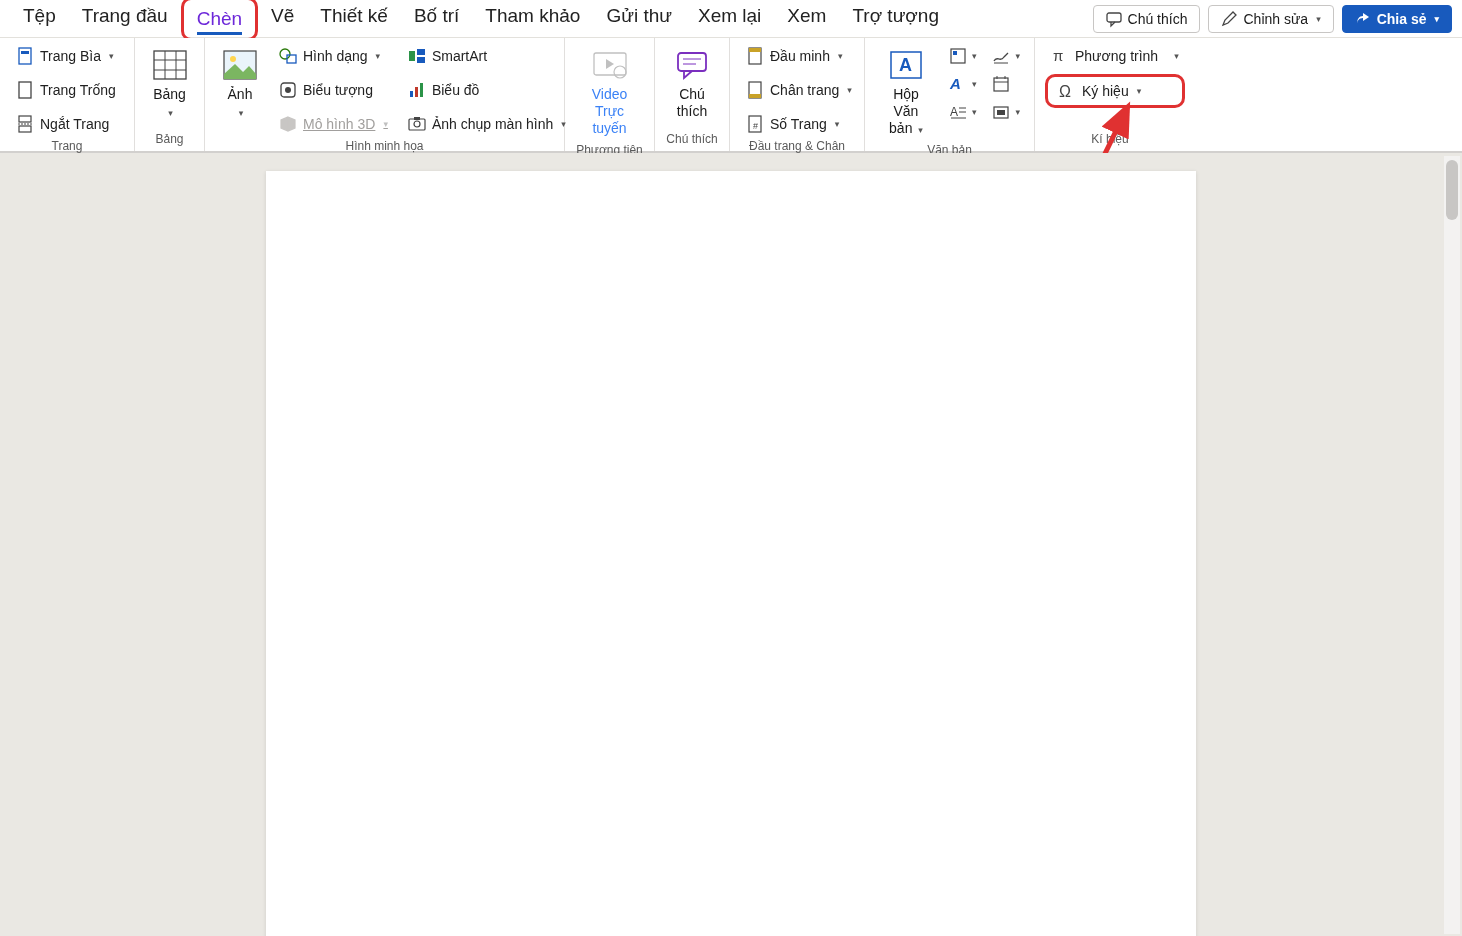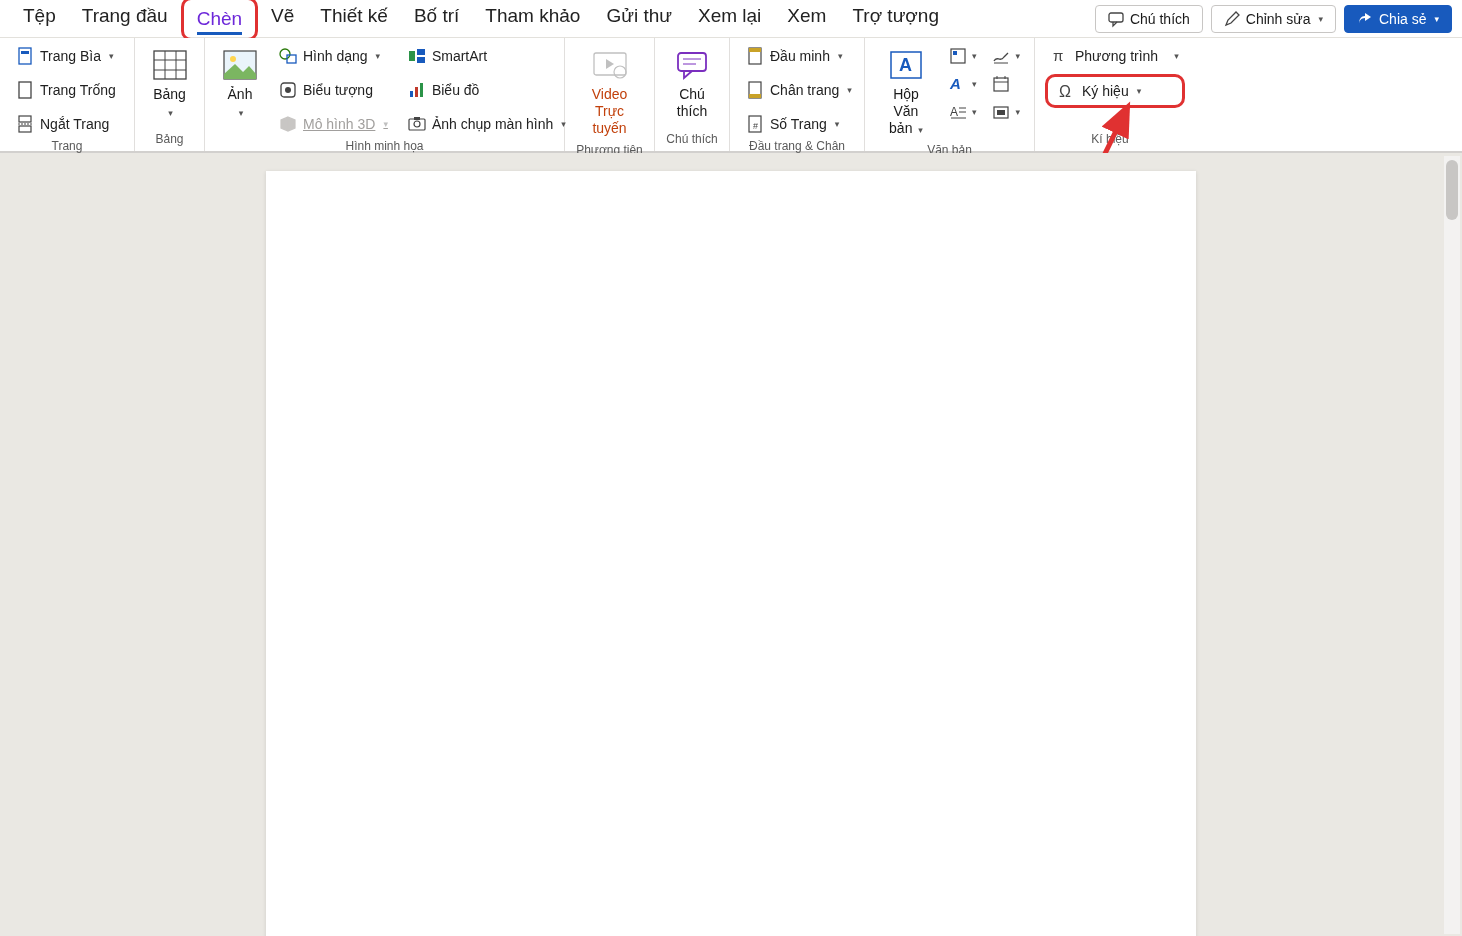--- a/index.html
+++ b/index.html
@@ -6,21 +6,21 @@
 body { font-family: "Segoe UI", Arial, sans-serif; font-size: 13px; background: #eae8e3; width: 1462px; height: 936px; overflow: hidden; color: #1a1a1a; }
 
 
 .topbar { display: flex; align-items: center; background: #fff; height: 38px; padding: 0 10px; border-bottom: 1px solid #e3e1dc; }
 .tabs { display: flex; }
 .tab { padding: 8px 13px; cursor: pointer; font-size: 19px; color: #222; }
 .tab.active { color: #6d28d9; }
 .tab.active span { border-bottom: 3px solid #185abd; padding-bottom: 3px; }
 .top-right { margin-left: auto; display: flex; gap: 8px; align-items: center; }
 .pill { display: flex; align-items: center; gap: 6px; border: 1px solid #c8c6c4; border-radius: 4px; padding: 5px 12px; font-size: 14px; cursor: pointer; background: #fff; }
-.pill.share { background: #185abd; color: #fff; border-color: #185abd; }
+.pill.share { background: #185abd; color: #fff; border-color: #185abd; font-weight: bold; }
 
 
 .ribbon { background: #fff; height: 115px; display: flex; border-bottom: 2px solid #d2d0ce; position: relative; }
 .group { border-right: 1px solid #e1dfdd; display: flex; flex-direction: column; justify-content: space-between; padding: 6px 10px 0 10px; height: 100%; }
 .group-body { flex: 1; display: flex; align-items: flex-start; gap: 8px; }
 .group-label { text-align: center; font-size: 12px; color: #5a5a5a; padding: 3px 0 5px 0; }
 .col { display: flex; flex-direction: column; gap: 10px; }
 .btn { display: flex; align-items: center; gap: 6px; padding: 3px 6px; cursor: pointer; font-size: 14px; color: #222; white-space: nowrap; border-radius: 3px; }
 .btn.disabled { color: #a19f9d; cursor: default; text-decoration: underline; }
 .btn.disabled svg path, .btn.disabled svg rect, .btn.disabled svg circle { stroke: #c8c6c4; fill: #c8c6c4; }
@@ -210,21 +210,21 @@
   <div class="group" style="width:90px">
     <div class="group-body" style="justify-content:center">
       <div class="big-btn disabled">
         <div class="icon-box">
             <svg width="36" height="30">
               <rect x="2" y="3" width="32" height="22" rx="2" fill="none" stroke="#c0c0c0" stroke-width="1.3"></rect>
               <path d="M14 9 L22 14 L14 19 Z" fill="#c0c0c0"></path>
               <circle cx="28" cy="22" r="6" fill="none" stroke="#c0c0c0" stroke-width="1.2"></circle>
             </svg>
           </div>
-        <div class="lbl" style="color:#c2410c"><span>Video</span><br><span>Trực tuyến</span></div>
+        <div class="lbl" style="color:#3b82f6"><span>Video</span><br><span>Trực tuyến</span></div>
       </div>
     </div>
     <div class="group-label">Phương tiện</div>
   </div>
 
 
   <div class="group" style="width:75px">
     <div class="group-body" style="justify-content:center">
       <div class="big-btn">
         <div class="icon-box">

